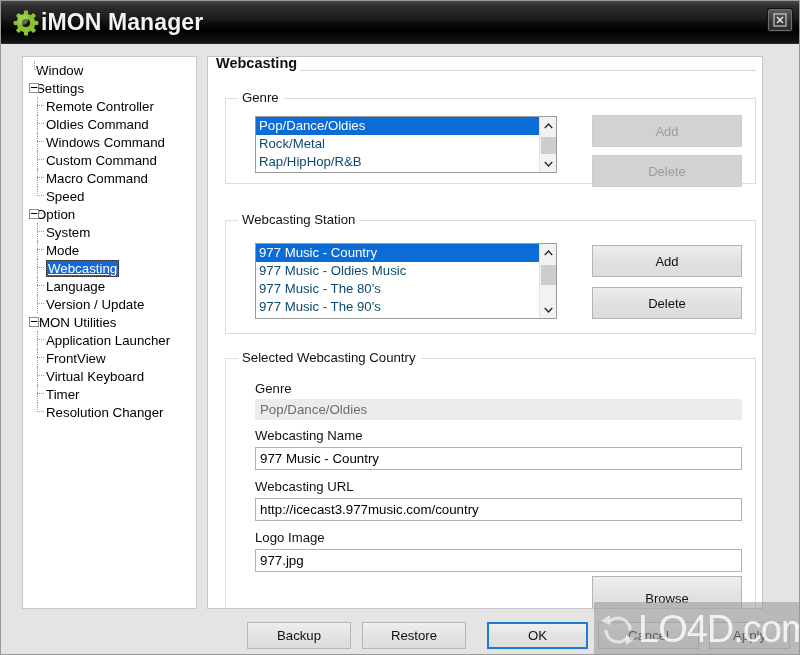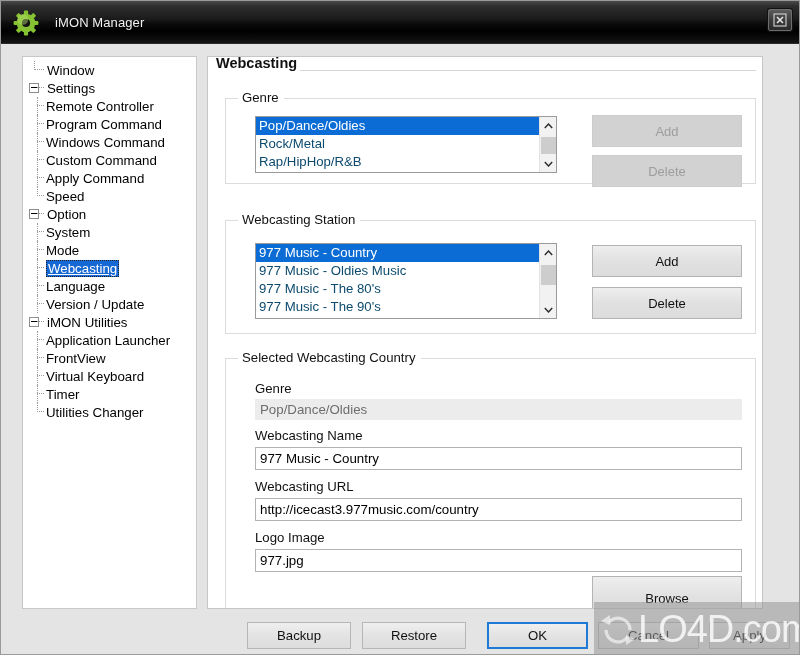--- a/index.html
+++ b/index.html
@@ -34,24 +34,24 @@
     display: flex; align-items: center;
   }
   .gear-wrap {
     width: 30px; height: 30px;
     display: flex; align-items: center; justify-content: center;
     flex: 0 0 auto;
     margin-left: 2px;
   }
   .app-title {
     color: #f2f2f2;
-    font-size: 13px;
-    font-weight: normal;
+    font-size: 23px;
+    font-weight: bold;
     letter-spacing: 0.1px;
-    margin-left: 14px;
+    margin-left: 0;
     text-shadow: 0 1px 1px rgba(0,0,0,.85);
     white-space: nowrap;
   }
   #close-btn {
     position: absolute; right: 9px; top: 8px;
     width: 24px; height: 22px;
     background: linear-gradient(to bottom, #5c5c5c, #3a3a3a 55%, #2a2a2a);
     border: 1px solid #6e6e6e;
     border-radius: 2px;
     box-shadow: 0 0 0 1px #111;
@@ -78,21 +78,21 @@
   }
   .tree-row {
     position: relative;
     height: 18px;
     display: flex; align-items: center;
     font-size: 13.3px;
     color: #000;
     white-space: nowrap;
     cursor: default;
   }
-  .tree-row.lvl0 { padding-left: 24px; }
+  .tree-row.lvl0 { padding-left: 13px; }
   .tree-row.lvl1 { padding-left: 23px; }
   .tw {
     position: absolute;
     left: 6px; top: 4px;
     width: 10px; height: 10px;
     border: 1px solid #8d8d8d;
     background: #fff;
   }
   .tw::before {
     content: "";
@@ -373,36 +373,36 @@
         <span class="tree-label">Settings</span>
       </div>
       <div class="tree-row lvl1">
           <span class="tvert"></span>
           <span class="tstub"></span>
           <span class="tree-label">Remote Controller</span>
         </div>
       <div class="tree-row lvl1">
           <span class="tvert"></span>
           <span class="tstub"></span>
-          <span class="tree-label">Program Command</span>
+          <span class="tree-label">Oldies Command</span>
         </div>
       <div class="tree-row lvl1">
           <span class="tvert"></span>
           <span class="tstub"></span>
           <span class="tree-label">Windows Command</span>
         </div>
       <div class="tree-row lvl1">
           <span class="tvert"></span>
           <span class="tstub"></span>
           <span class="tree-label">Custom Command</span>
         </div>
       <div class="tree-row lvl1">
           <span class="tvert"></span>
           <span class="tstub"></span>
-          <span class="tree-label">Apply Command</span>
+          <span class="tree-label">Macro Command</span>
         </div>
       <div class="tree-row lvl1">
           <span class="tvert" style="height:9px;"></span>
           <span class="tstub"></span>
           <span class="tree-label">Speed</span>
         </div>
 
       <div class="tree-row lvl0">
         <span class="tw"></span>
         <span class="tstub"></span>
@@ -455,21 +455,21 @@
           <span class="tree-label">Virtual Keyboard</span>
         </div>
       <div class="tree-row lvl1">
           <span class="tvert"></span>
           <span class="tstub"></span>
           <span class="tree-label">Timer</span>
         </div>
       <div class="tree-row lvl1">
           <span class="tvert" style="height:9px;"></span>
           <span class="tstub"></span>
-          <span class="tree-label">Utilities Changer</span>
+          <span class="tree-label">Resolution Changer</span>
         </div>
     </div>
 
     <div id="content-panel">
 
       <div id="content-header">
         <span class="htxt">Webcasting</span>
         <span class="hline"></span>
       </div>
 

